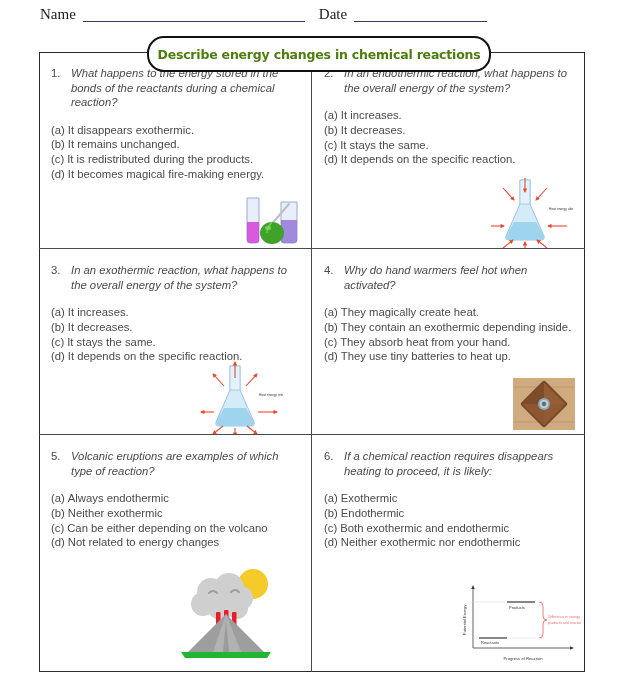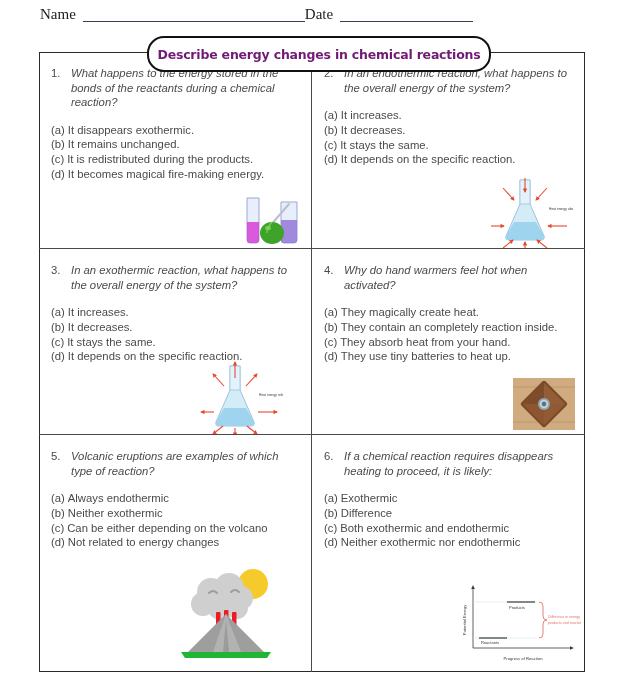--- a/index.html
+++ b/index.html
@@ -31,21 +31,21 @@
     font-size: 15px;
     color: #1b1b1b;
     line-height: 16px;
   }
   .nd-rule {
     border-bottom: 1.4px solid #3b3b55;
     height: 14px;
   }
   #name-label { margin-left: 40px; }
   #name-rule  { width: 222px; margin-left: 7px; }
-  #date-label { }
+  #date-label { margin-left: 14px; }
   #date-rule  { width: 133px; margin-left: 7px; }
 
   
   .sheet {
     position: absolute;
     left: 39px;
     top: 52px;
     width: 546px;
     height: 620px;
     border: 1.6px solid #2b2b2b;
@@ -64,21 +64,21 @@
     background: #ffffff;
     display: flex;
     align-items: center;
     justify-content: center;
     z-index: 5;
   }
   .title-pill span {
     font-family: "DejaVu Sans", sans-serif;
     font-weight: bold;
     font-size: 12.5px;
-    color: #701a75;
+    color: #4d7c0f;
     letter-spacing: -0.2px;
     white-space: nowrap;
   }
 
   
   .grid {
     position: absolute;
     left: 39px;
     top: 52px;
     width: 546px;
@@ -313,21 +313,21 @@
       <div class="q-num">4.</div>
       <div class="q-text">Why do hand warmers feel hot when activated?</div>
     </div>
     <div class="opts">
       <div class="opt">
         <span class="opt-key">(a)</span>
         <span class="opt-text">They magically create heat.</span>
       </div>
       <div class="opt">
         <span class="opt-key">(b)</span>
-        <span class="opt-text">They contain an completely reaction inside.</span>
+        <span class="opt-text">They contain an exothermic depending inside.</span>
       </div>
       <div class="opt">
         <span class="opt-key">(c)</span>
         <span class="opt-text">They absorb heat from your hand.</span>
       </div>
       <div class="opt">
         <span class="opt-key">(d)</span>
         <span class="opt-text">They use tiny batteries to heat up.</span>
       </div>
     </div>
@@ -408,21 +408,21 @@
       <div class="q-num">6.</div>
       <div class="q-text">If a chemical reaction requires disappears heating to proceed, it is likely:</div>
     </div>
     <div class="opts">
       <div class="opt">
         <span class="opt-key">(a)</span>
         <span class="opt-text">Exothermic</span>
       </div>
       <div class="opt">
         <span class="opt-key">(b)</span>
-        <span class="opt-text">Difference</span>
+        <span class="opt-text">Endothermic</span>
       </div>
       <div class="opt">
         <span class="opt-key">(c)</span>
         <span class="opt-text">Both exothermic and endothermic</span>
       </div>
       <div class="opt">
         <span class="opt-key">(d)</span>
         <span class="opt-text">Neither exothermic nor endothermic</span>
       </div>
     </div>

